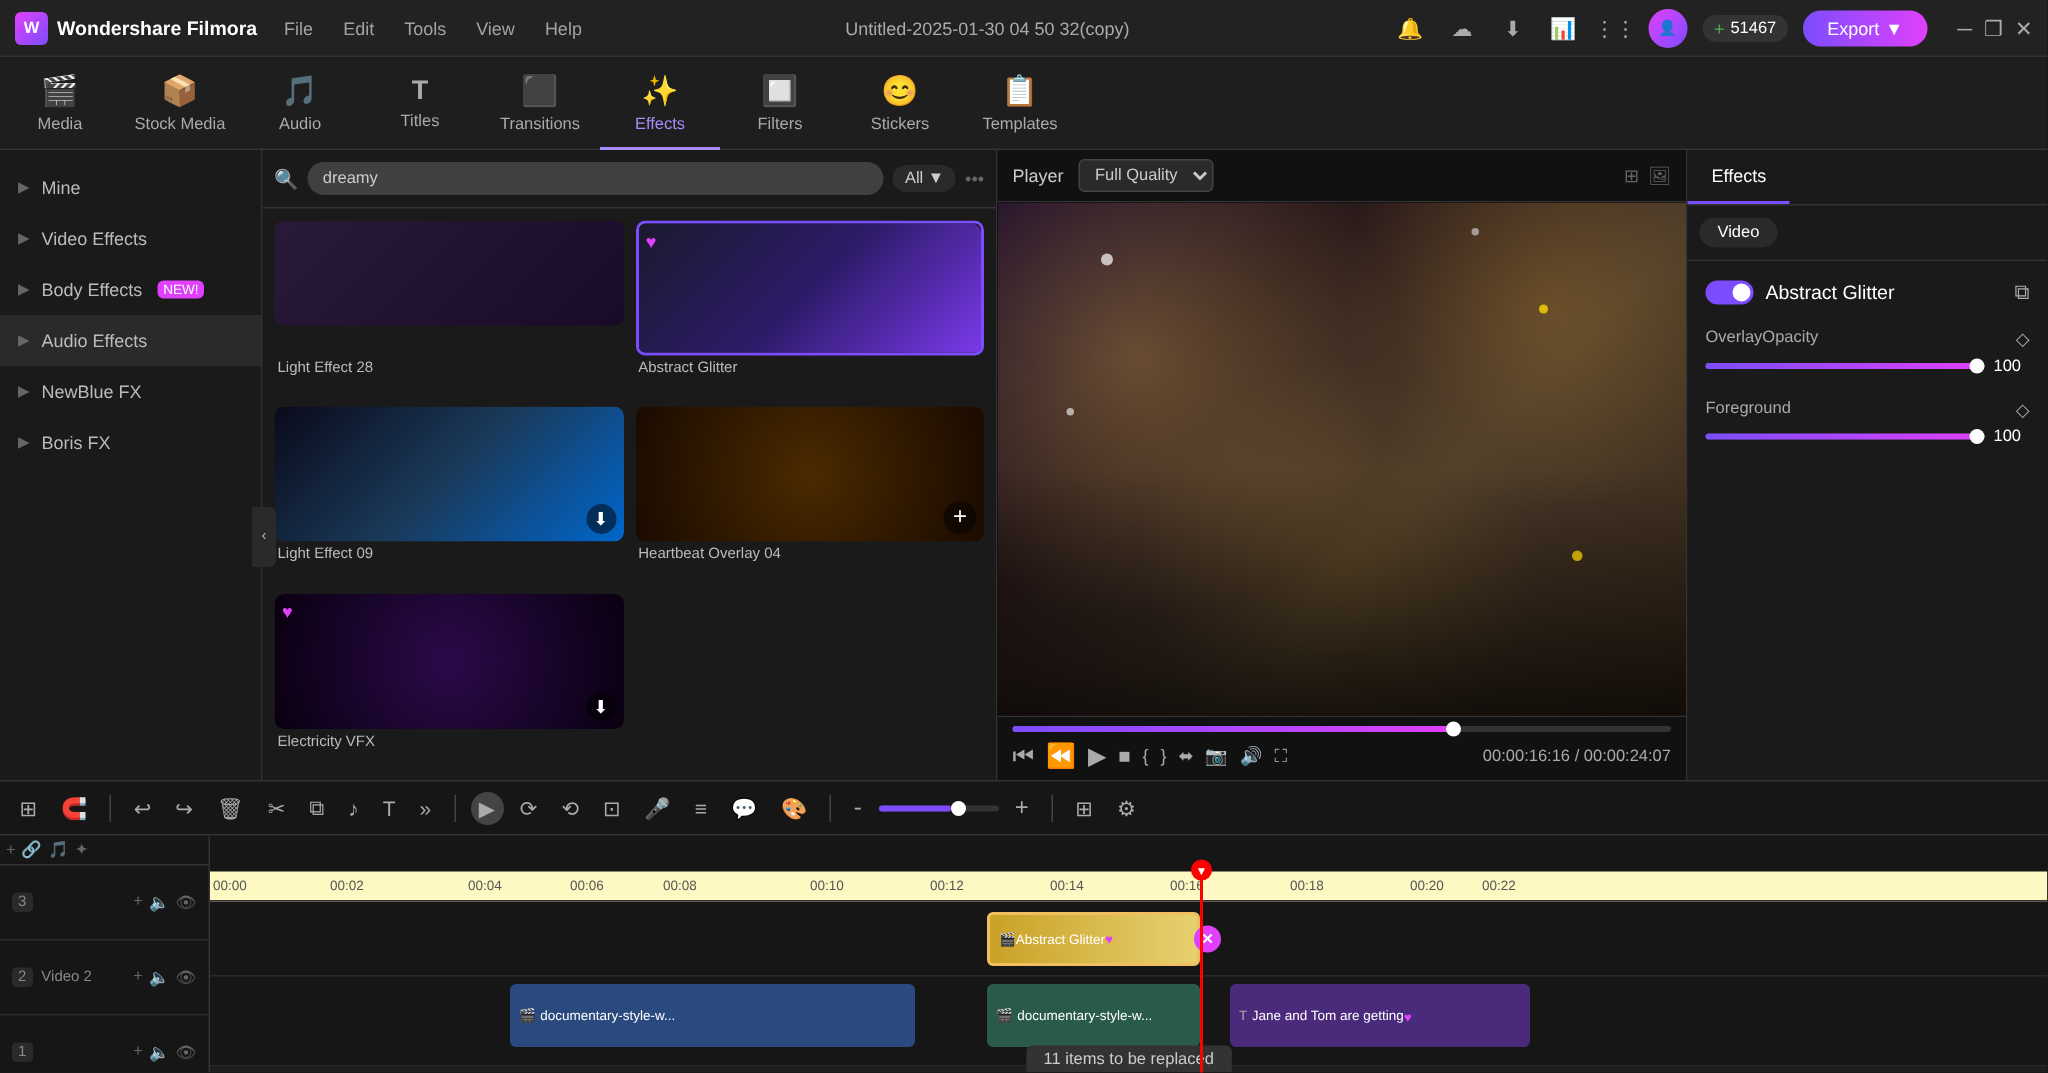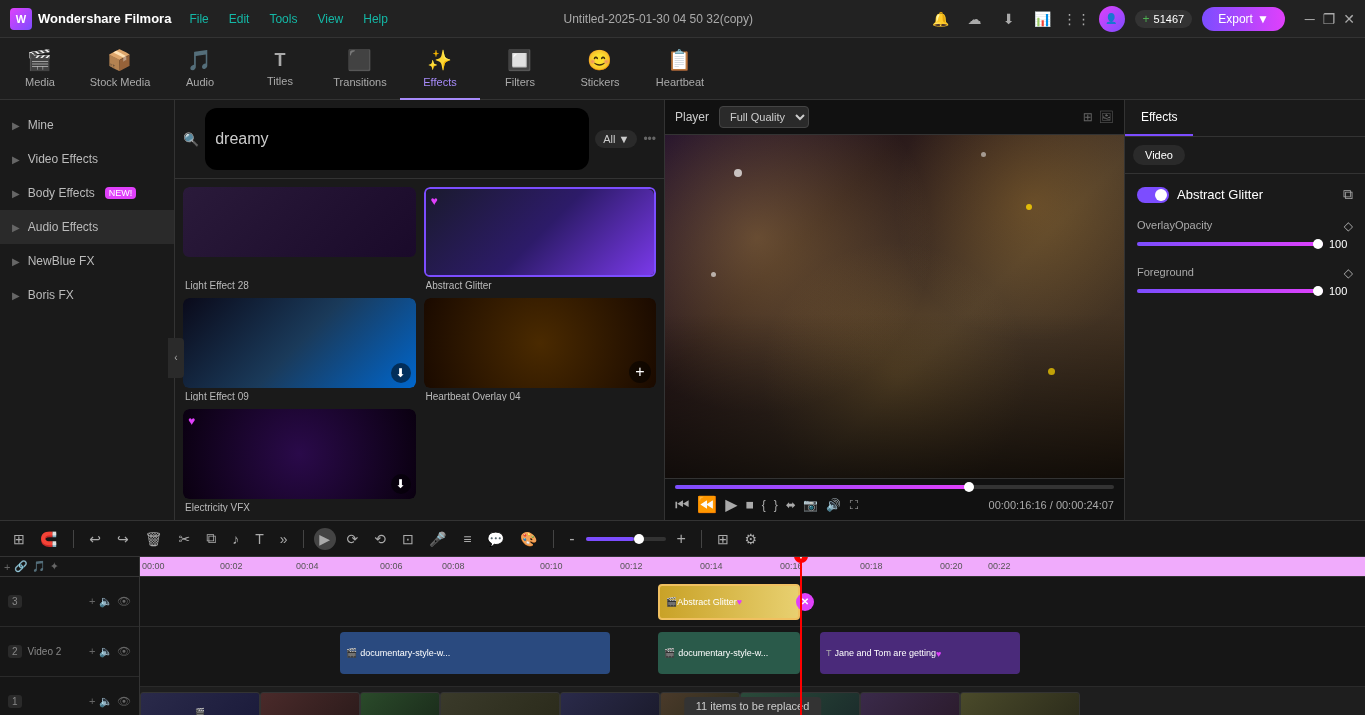--- a/index.html
+++ b/index.html
@@ -3,21 +3,21 @@
   <meta charset="utf-8">
   <style>
     * { box-sizing: border-box; margin: 0; padding: 0; }
     body { width: 1365px; height: 715px; overflow: hidden; background: #1a1a1a; color: #ccc; font-family: 'Segoe UI', Arial, sans-serif; font-size: 12px; }
 
     
     #topbar { display: flex; align-items: center; background: #222; height: 38px; padding: 0 10px; gap: 18px; border-bottom: 1px solid #333; }
     #topbar .logo { display: flex; align-items: center; gap: 6px; color: #fff; font-size: 13px; font-weight: bold; }
     #topbar .logo-icon { width: 22px; height: 22px; background: linear-gradient(135deg, #e040fb, #7c4dff); border-radius: 4px; display: flex; align-items: center; justify-content: center; color: #fff; font-size: 11px; font-weight: bold; }
     #topbar .menu-items { display: flex; gap: 20px; }
-    #topbar .menu-items span { color: #14b8a6; cursor: pointer; font-size: 12px; }
+    #topbar .menu-items span { color: #a3a3a3; cursor: pointer; font-size: 12px; }
     #topbar .title { flex: 1; text-align: center; color: #aaa; font-size: 12px; }
     #topbar .right-controls { display: flex; align-items: center; gap: 10px; }
     #topbar .icon-btn { width: 24px; height: 24px; color: #aaa; display: flex; align-items: center; justify-content: center; cursor: pointer; font-size: 14px; }
     #topbar .user-avatar { width: 26px; height: 26px; border-radius: 50%; background: linear-gradient(135deg, #e040fb, #7c4dff); display: flex; align-items: center; justify-content: center; color: #fff; font-size: 10px; }
     #topbar .coin-badge { background: #333; border-radius: 12px; padding: 2px 8px; display: flex; align-items: center; gap: 4px; color: #fff; font-size: 11px; }
     #topbar .coin-icon { color: #4caf50; font-size: 12px; }
     #topbar .export-btn { background: linear-gradient(90deg, #7c4dff, #e040fb); border: none; border-radius: 16px; padding: 5px 16px; color: #fff; font-size: 12px; cursor: pointer; display: flex; align-items: center; gap: 4px; }
     #topbar .win-controls { display: flex; gap: 8px; margin-left: 10px; }
     #topbar .win-btn { color: #aaa; cursor: pointer; font-size: 14px; }
 
@@ -32,21 +32,21 @@
 
     
     #left-sidebar { width: 175px; background: #1a1a1a; border-right: 1px solid #333; flex-shrink: 0; padding-top: 8px; }
     .sidebar-item { display: flex; align-items: center; gap: 8px; padding: 10px 12px; cursor: pointer; color: #bbb; font-size: 12px; }
     .sidebar-item .expand-icon { font-size: 10px; color: #666; }
     .sidebar-item .new-badge { background: #e040fb; border-radius: 4px; padding: 1px 4px; font-size: 9px; color: #fff; margin-left: 2px; }
 
     
     #effects-panel { flex: 1; background: #1a1a1a; border-right: 1px solid #333; display: flex; flex-direction: column; }
     #effects-search { display: flex; align-items: center; gap: 6px; padding: 8px; border-bottom: 1px solid #333; }
-    #effects-search input { flex: 1; background: #000000; border: none; border-radius: 12px; padding: 22px 10px; color: #ccc; font-size: 16px; outline: none; }
+    #effects-search input { flex: 1; background: #404040; border: none; border-radius: 12px; padding: 5px 10px; color: #ccc; font-size: 11px; outline: none; }
     #effects-search .search-icon { color: #666; font-size: 13px; }
     #effects-search .filter-tag { background: #2a2a2a; border-radius: 10px; padding: 3px 8px; font-size: 11px; color: #ccc; display: flex; align-items: center; gap: 3px; cursor: pointer; }
     #effects-search .more-icon { color: #666; cursor: pointer; }
     #effects-grid { display: grid; grid-template-columns: 1fr 1fr; gap: 8px; padding: 8px; overflow-y: auto; flex: 1; }
     .effect-card { position: relative; border-radius: 6px; overflow: hidden; cursor: pointer; }
     .effect-card .card-thumb { width: 100%; height: 90px; border-radius: 6px; overflow: hidden; position: relative; }
     .effect-card .card-name { font-size: 10px; color: #bbb; margin-top: 3px; padding: 0 2px; }
     .effect-card.selected .card-thumb { border: 2px solid #7c4dff; }
     .effect-card .dl-icon { position: absolute; bottom: 5px; right: 5px; color: #fff; font-size: 12px; background: rgba(0,0,0,0.5); border-radius: 50%; width: 20px; height: 20px; display: flex; align-items: center; justify-content: center; }
     .effect-card .add-icon { position: absolute; bottom: 5px; right: 5px; color: #fff; font-size: 16px; background: rgba(0,0,0,0.5); border-radius: 50%; width: 22px; height: 22px; display: flex; align-items: center; justify-content: center; }
@@ -213,21 +213,21 @@
   <div class="toolbar-item">
     <span class="tab-icon">🔲</span>
     <span>Filters</span>
   </div>
   <div class="toolbar-item">
     <span class="tab-icon">😊</span>
     <span>Stickers</span>
   </div>
   <div class="toolbar-item">
     <span class="tab-icon">📋</span>
-    <span>Heartbeat</span>
+    <span>Templates</span>
   </div>
 </div>
 
 <div id="content-area">
 
   <div id="left-sidebar">
     <div class="sidebar-item">
       <span class="expand-icon">▶</span>
       <span>Mine</span>
     </div>
@@ -484,24 +484,24 @@
         <div class="track-controls">
           <span class="track-ctrl">+</span>
           <span class="track-ctrl">🔈</span>
           <span class="track-ctrl">👁</span>
         </div>
       </div>
     </div>
 
     <div id="track-area" style="position:relative;flex:1;overflow:hidden;">
 
-      <div id="timeline-ruler" style="height:20px;background:#f0abfc;border-bottom:1px solid #333;position:relative;overflow:hidden;">
+      <div id="timeline-ruler" style="height:20px;background:#fef9c3;border-bottom:1px solid #333;position:relative;overflow:hidden;margin-top:24px;">
         <span class="ruler-mark" style="left:2px;">00:00</span>
         <span class="ruler-mark" style="left:80px;">00:02</span>
-        <span class="ruler-mark" style="left:156px;">00:04</span>
+        <span class="ruler-mark" style="left:172px;">00:04</span>
         <span class="ruler-mark" style="left:240px;">00:06</span>
         <span class="ruler-mark" style="left:302px;">00:08</span>
         <span class="ruler-mark" style="left:400px;">00:10</span>
         <span class="ruler-mark" style="left:480px;">00:12</span>
         <span class="ruler-mark" style="left:560px;">00:14</span>
         <span class="ruler-mark" style="left:640px;">00:16</span>
         <span class="ruler-mark" style="left:720px;">00:18</span>
         <span class="ruler-mark" style="left:800px;">00:20</span>
         <span class="ruler-mark" style="left:848px;">00:22</span>
       </div>

